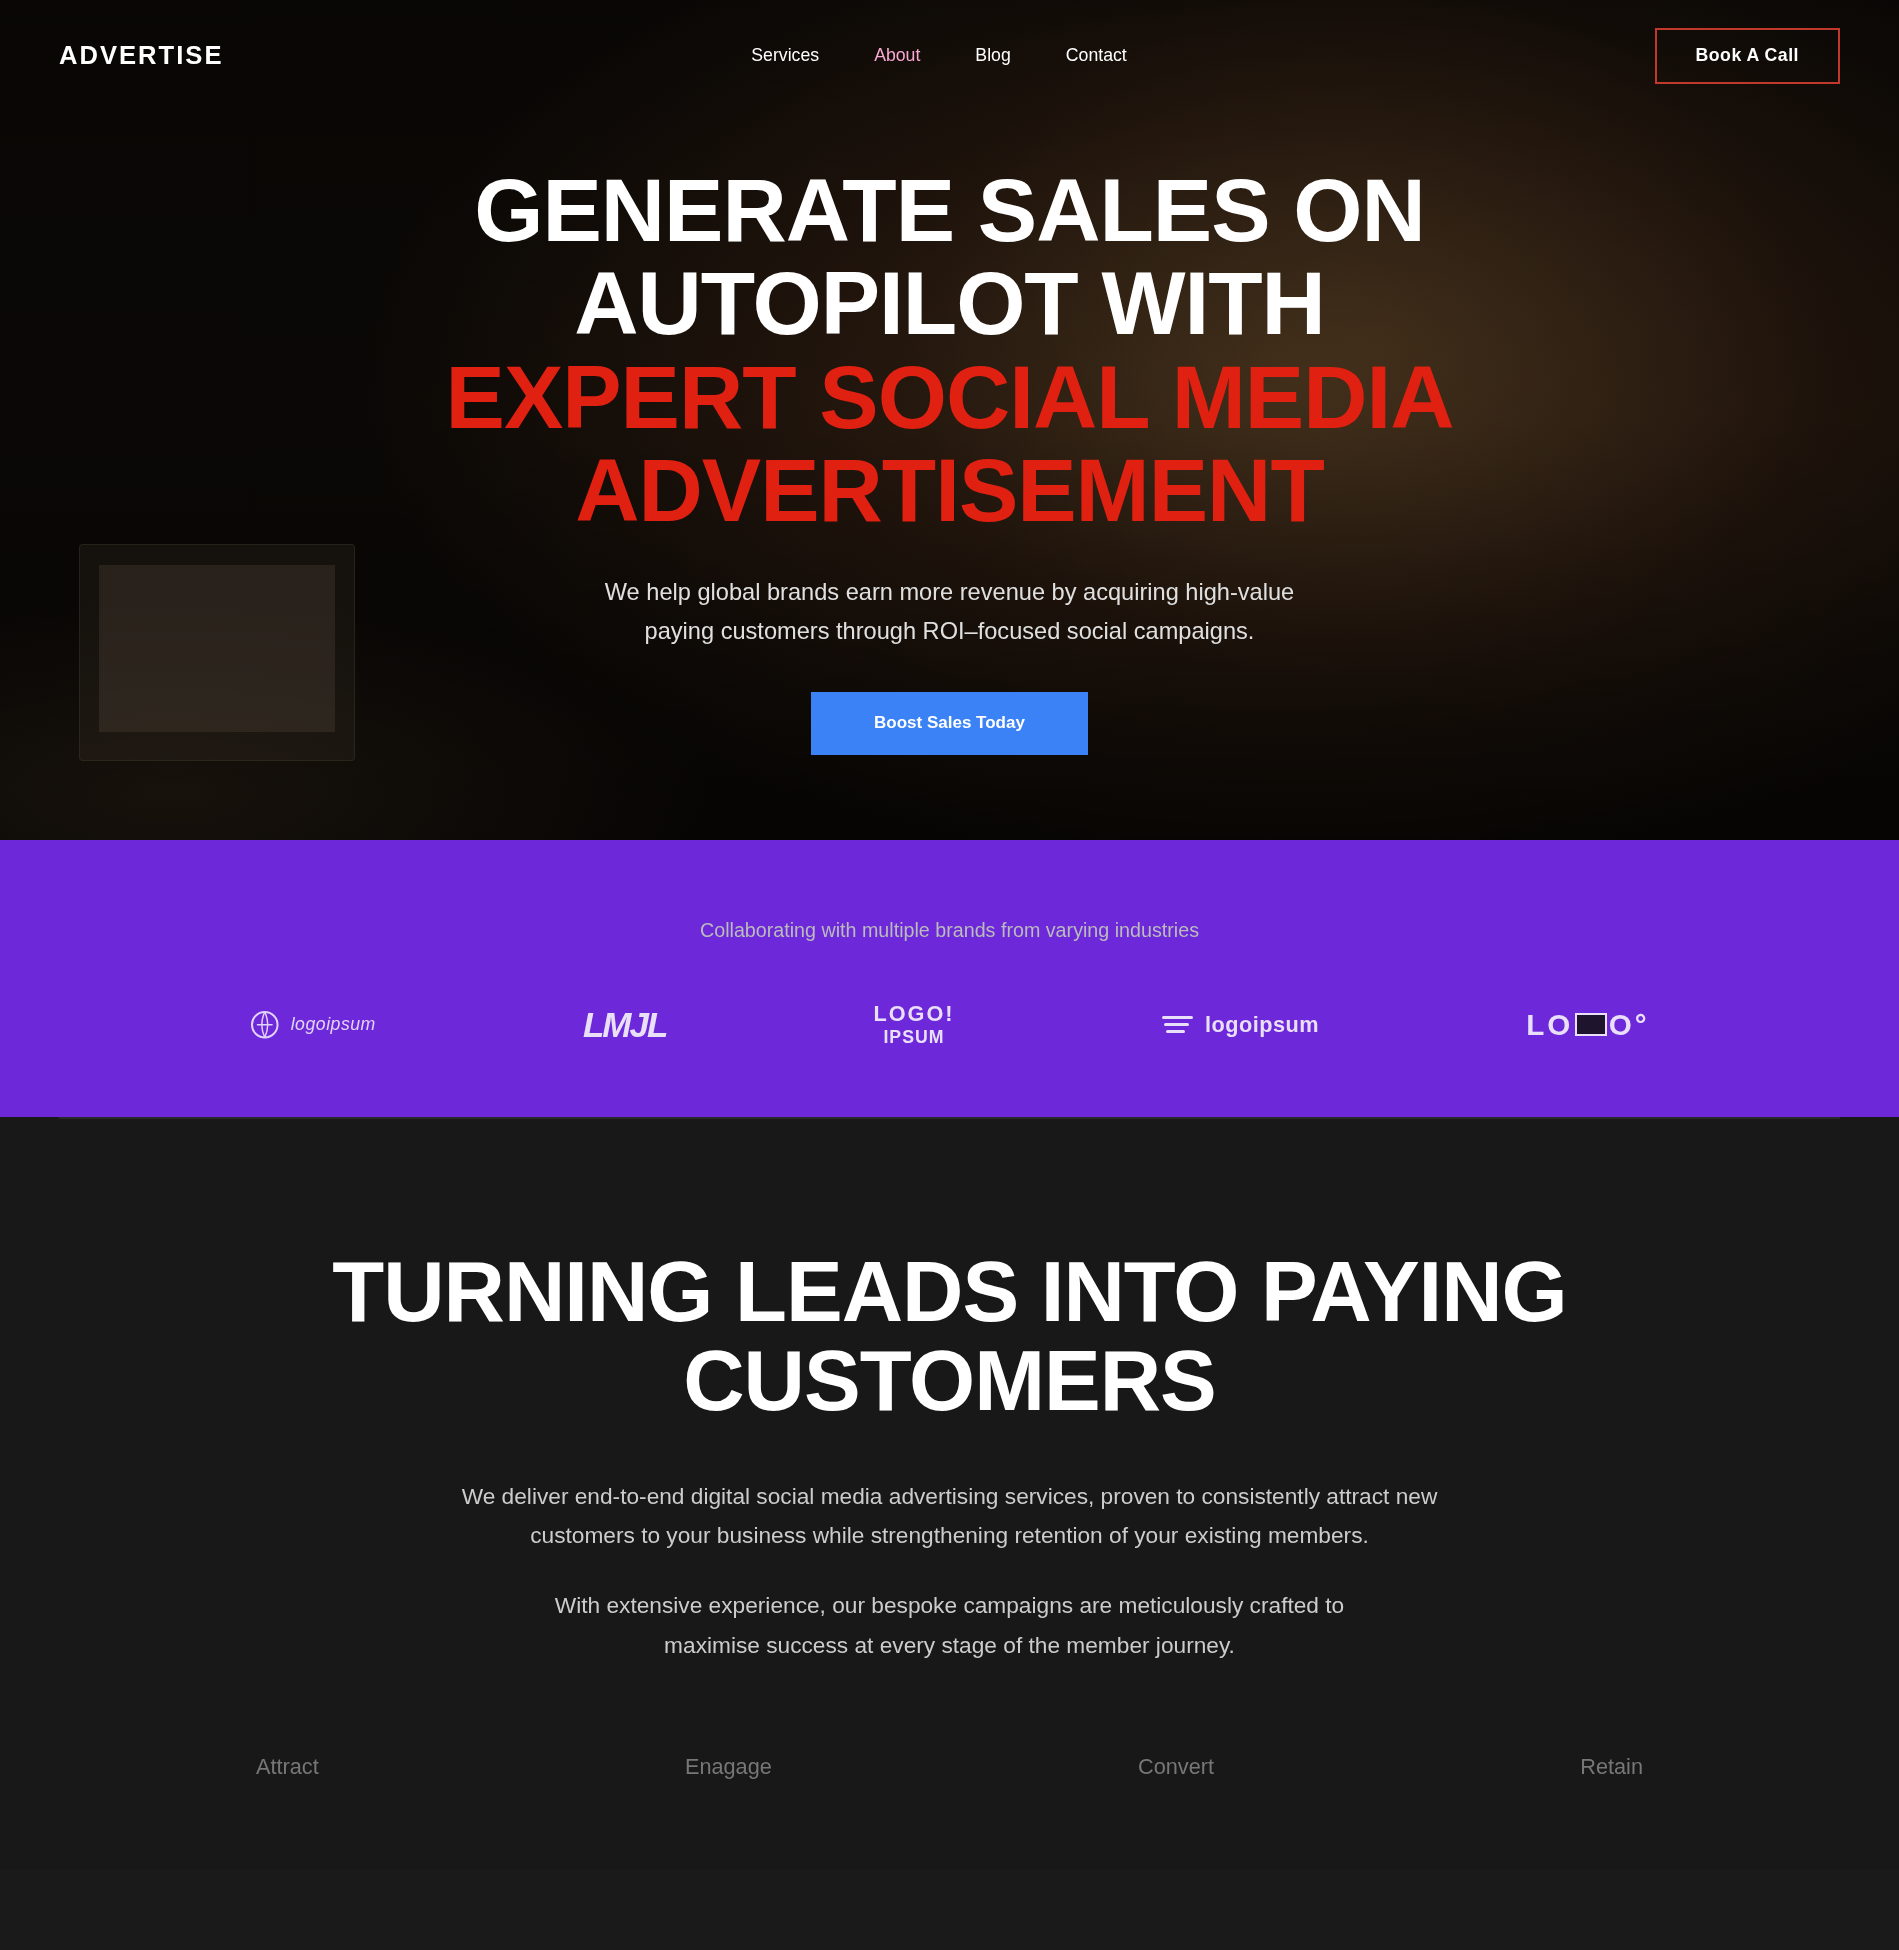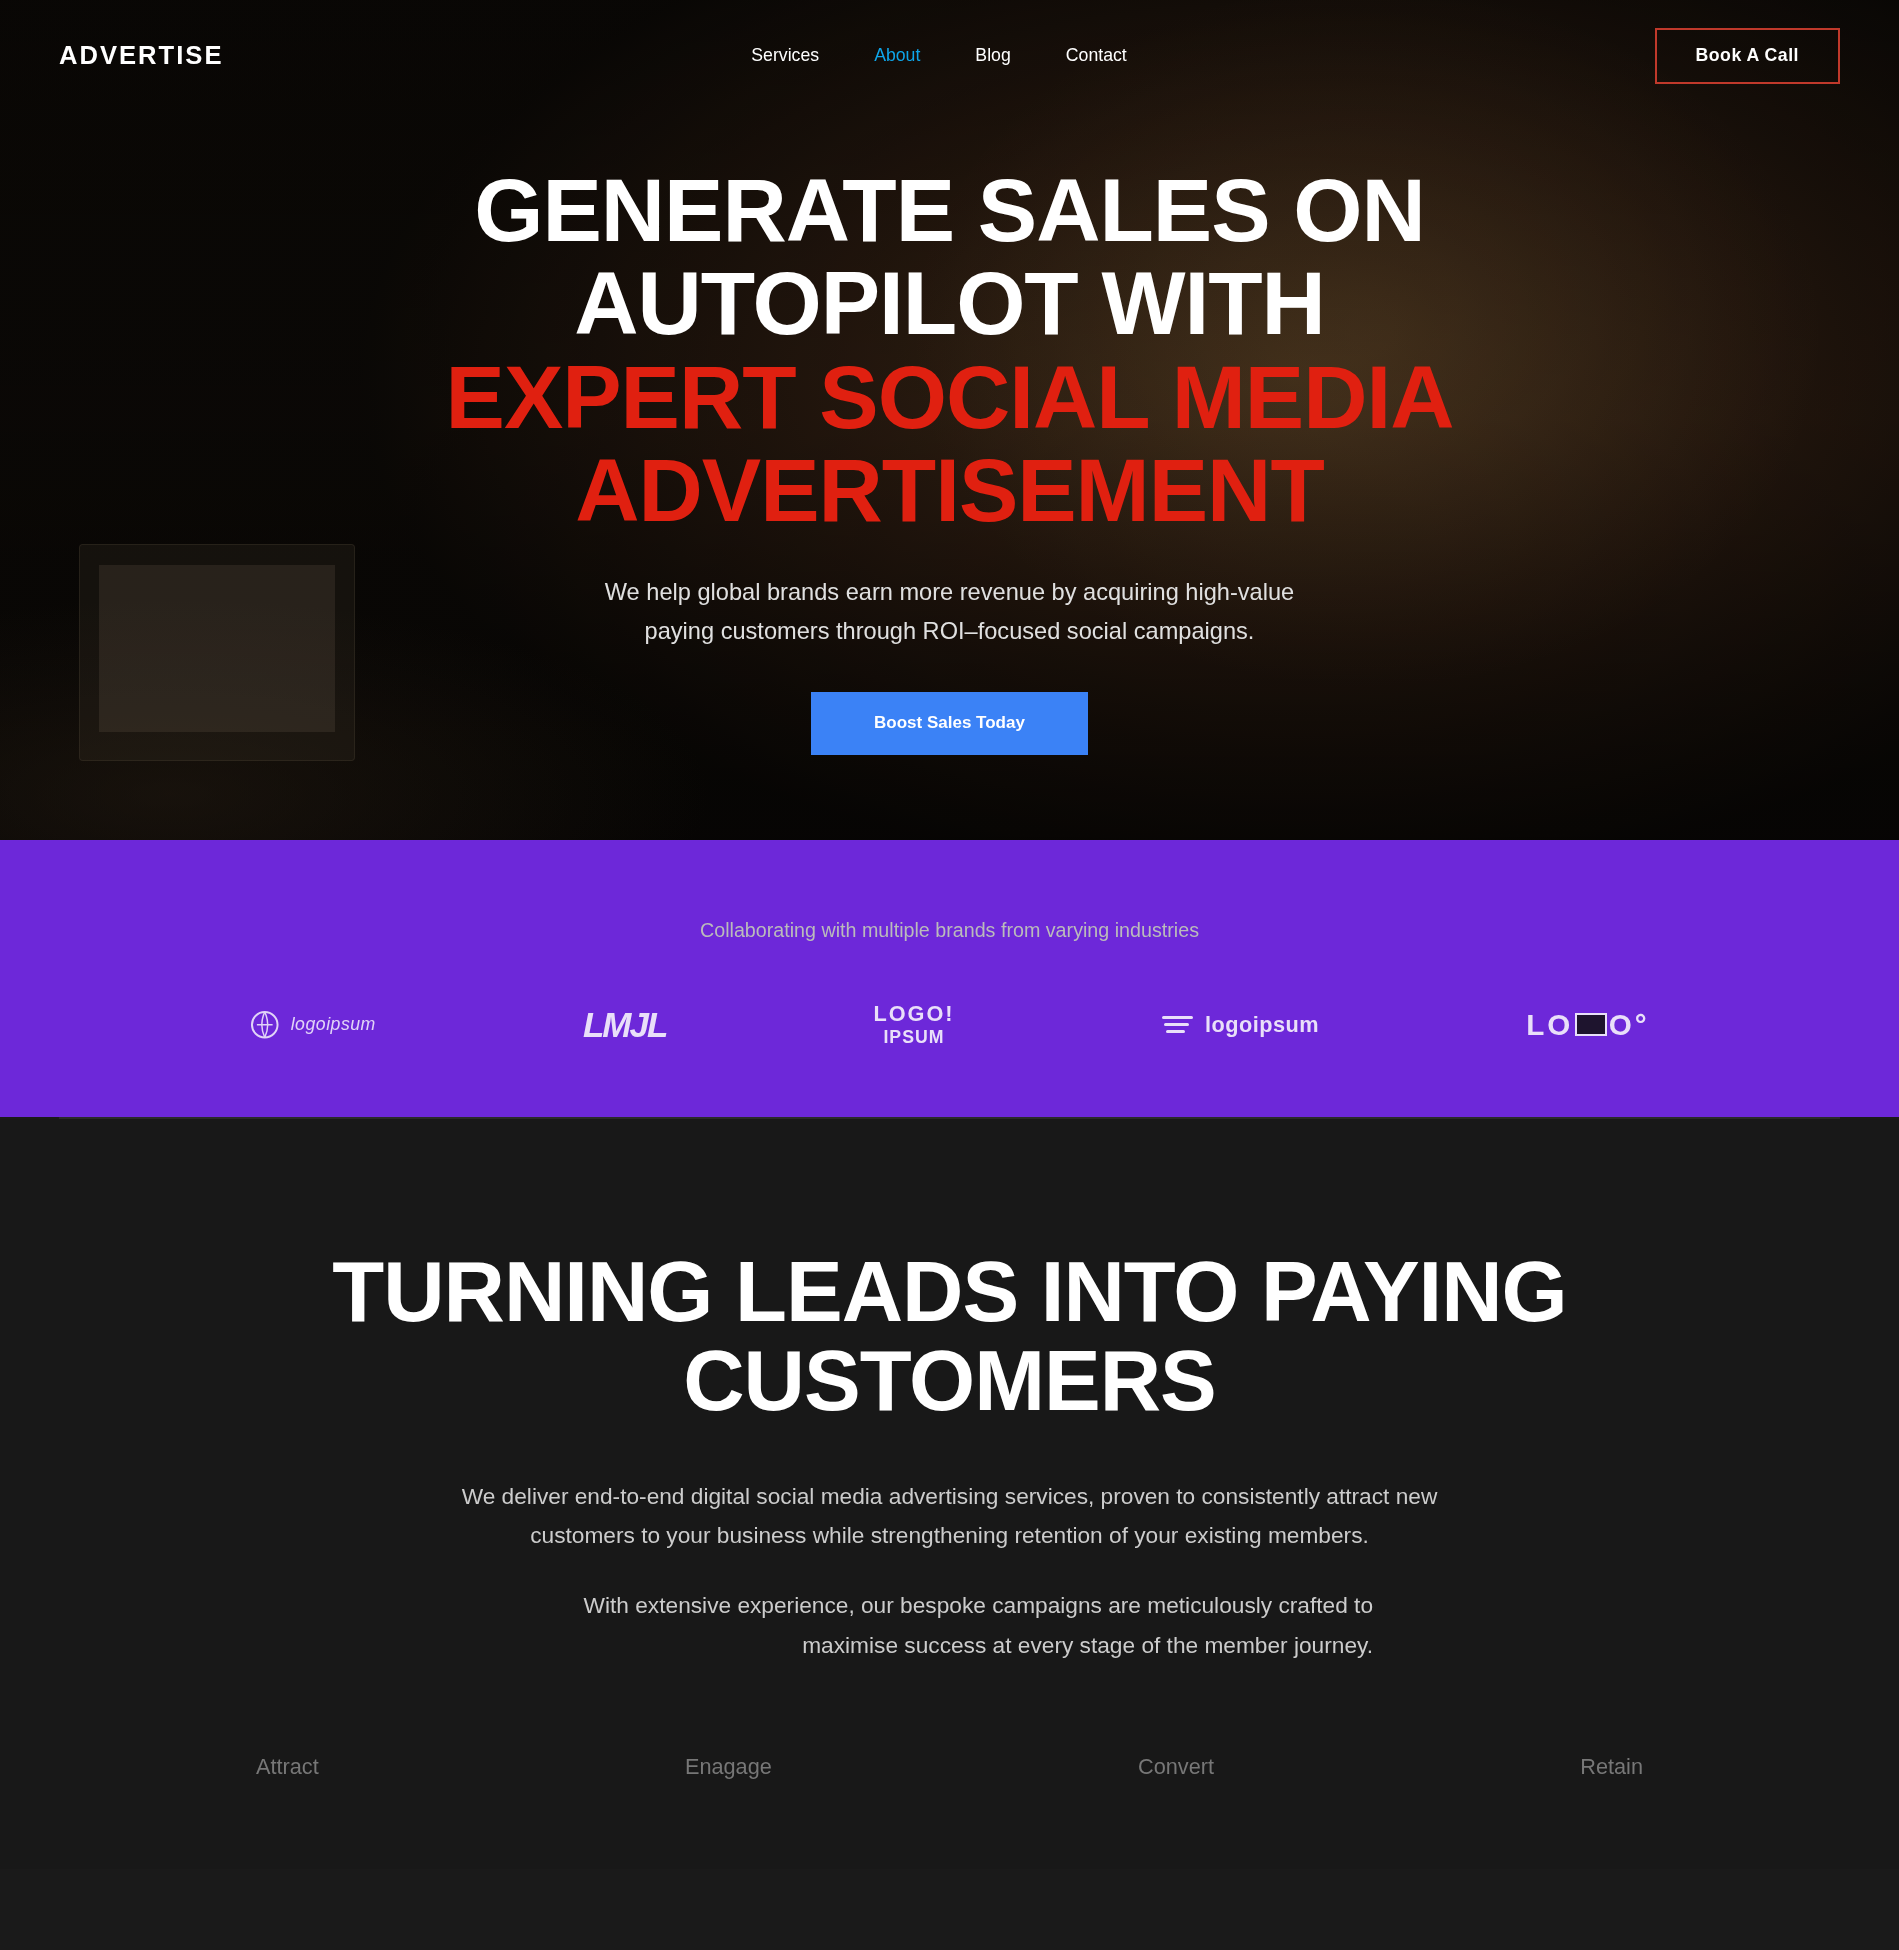--- a/index.html
+++ b/index.html
@@ -15,21 +15,21 @@
       width: 1899px;
     }
   </style>
 </head>
 <body>
 
 <nav style="position:absolute;top:0;left:0;width:100%;z-index:10;display:flex;align-items:center;justify-content:space-between;padding:27.6px 59px;gap:28px;">
   <span style="font-size:25.6px;font-weight:900;color:#fff;letter-spacing:2px;">ADVERTISE</span>
   <ul style="display:flex;gap:55px;list-style:none;">
     <li><a href="#" style="color:#fff;text-decoration:none;font-size:17.7px;font-weight:400;">Services</a></li>
-    <li><a href="#" style="color:#0ea5e9;text-decoration:none;font-size:17.7px;font-weight:400;margin-top:12px;">About</a></li>
+    <li><a href="#" style="color:#f9a8d4;text-decoration:none;font-size:17.7px;font-weight:400;margin-top:12px;">About</a></li>
     <li><a href="#" style="color:#fff;text-decoration:none;font-size:17.7px;font-weight:400;">Blog</a></li>
     <li><a href="#" style="color:#fff;text-decoration:none;font-size:17.7px;font-weight:400;">Contact</a></li>
   </ul>
   <button style="border:2px solid #c0392b;color:#fff;padding:15.8px 39px;font-size:17.7px;background:transparent;cursor:pointer;font-weight:600;letter-spacing:0.5px;">Book A Call</button>
 </nav>
 
 <section style="position:relative;width:100%;height:840px;overflow:hidden;display:flex;align-items:center;justify-content:center;">
 
   <div style="position:absolute;inset:0;background:#1c1410;"></div>
   <div style="position:absolute;inset:0;background:radial-gradient(ellipse 70% 85% at 68% 45%, rgba(100,70,35,0.55) 0%, rgba(50,30,15,0.6) 35%, rgba(10,8,5,0.85) 70%);"></div>
@@ -88,21 +88,21 @@
     </div>
 
   </div>
 </section>
 
 <div style="height:2px;background:#2a2a2a;margin:0 59px;"></div>
 
 <section style="background:#181818;padding:128px 197px 89px;text-align:center;">
   <h2 style="font-size:85px;font-weight:900;color:#fff;text-transform:uppercase;line-height:1.05;letter-spacing:-1px;margin-bottom:51px;">TURNING LEADS INTO PAYING CUSTOMERS</h2>
   <p style="font-size:22.7px;color:#ccc;line-height:1.75;max-width:1084px;margin:0 auto 30px;">We deliver end-to-end digital social media advertising services, proven to consistently attract new customers to your business while strengthening retention of your existing members.</p>
-  <p style="font-size:22.7px;color:#ccc;line-height:1.75;max-width:847px;margin:0 auto 89px;text-align:right;">With extensive experience, our bespoke campaigns are meticulously crafted to maximise success at every stage of the member journey.</p>
+  <p style="font-size:22.7px;color:#ccc;line-height:1.75;max-width:847px;margin:0 auto 89px;">With extensive experience, our bespoke campaigns are meticulously crafted to maximise success at every stage of the member journey.</p>
 
   <div style="display:flex;align-items:center;justify-content:space-between;max-width:1773px;margin:0 auto;padding:0 59px;">
 
     <span style="font-size:21.7px;color:#777;font-weight:500;white-space:nowrap;">Attract</span>
 
     <span style="font-size:21.7px;color:#777;font-weight:500;white-space:nowrap;">Enagage</span>
 
     <span style="font-size:21.7px;color:#777;font-weight:500;white-space:nowrap;">Convert</span>
 
     <span style="font-size:21.7px;color:#777;font-weight:500;white-space:nowrap;">Retain</span>

